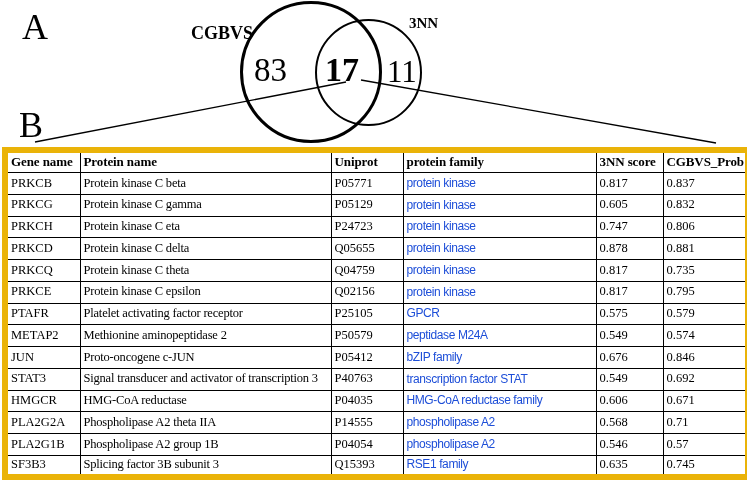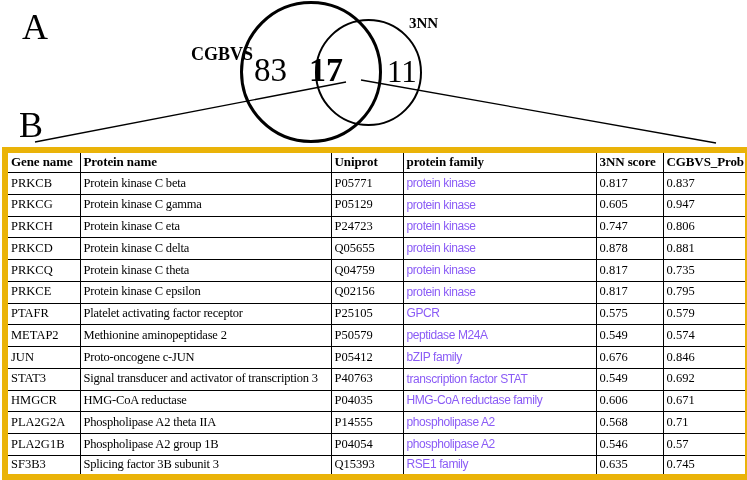--- a/index.html
+++ b/index.html
@@ -32,29 +32,29 @@
     background: transparent;
   }
   .venn-circle-left  { left: 240px; top: 1px;  width: 142px; height: 142px; }
   .venn-circle-right { left: 315px; top: 19px; width: 107px; height: 107px; border-width: 2.5px; }
 
   .venn-set-label {
     position: absolute;
     font-weight: bold;
     line-height: 1;
   }
-  .venn-set-label-left  { left: 191px; top: 24px; font-size: 18px; margin-top: 21px; }
+  .venn-set-label-left  { left: 191px; top: 24px; font-size: 18px; }
   .venn-set-label-right { left: 409px; top: 16px; font-size: 15px; }
 
   .venn-count {
     position: absolute;
     line-height: 1;
   }
   .venn-count-left    { left: 254px; top: 54px; width: 52px; font-size: 33px; }
-  .venn-count-overlap { left: 309px; top: 53px; width: 48px; font-size: 34px; font-weight: bold; }
+  .venn-count-overlap { left: 325px; top: 53px; width: 48px; font-size: 34px; font-weight: bold; }
   .venn-count-right   { left: 387px; top: 56px; width: 40px; font-size: 31px; }
 
   .callout-svg {
     position: absolute;
     left: 0; top: 0;
     width: 747px; height: 480px;
     pointer-events: none;
   }
 
   
@@ -86,21 +86,21 @@
     letter-spacing: -0.1px;
   }
   .protein-table tbody tr { height: 18px; }
   
   .protein-table td:nth-child(2) { letter-spacing: -0.2px; }
   
   .protein-table td:nth-child(4) {
     font-family: "Liberation Sans", sans-serif;
     font-size: 12px;
     letter-spacing: -0.4px;
-    color: #8b5cf6;
+    color: #1d4ed8;
   }
 </style>
 </head>
 <body>
 
 <div class="figure">
 
   <div class="panel-label panel-label-a">A</div>
   <div class="panel-label panel-label-b">B</div>
 
@@ -146,21 +146,21 @@
           <td>protein kinase</td>
           <td>0.817</td>
           <td>0.837</td>
         </tr>
         <tr>
           <td>PRKCG</td>
           <td>Protein kinase C gamma</td>
           <td>P05129</td>
           <td>protein kinase</td>
           <td>0.605</td>
-          <td>0.947</td>
+          <td>0.832</td>
         </tr>
         <tr>
           <td>PRKCH</td>
           <td>Protein kinase C eta</td>
           <td>P24723</td>
           <td>protein kinase</td>
           <td>0.747</td>
           <td>0.806</td>
         </tr>
         <tr>

